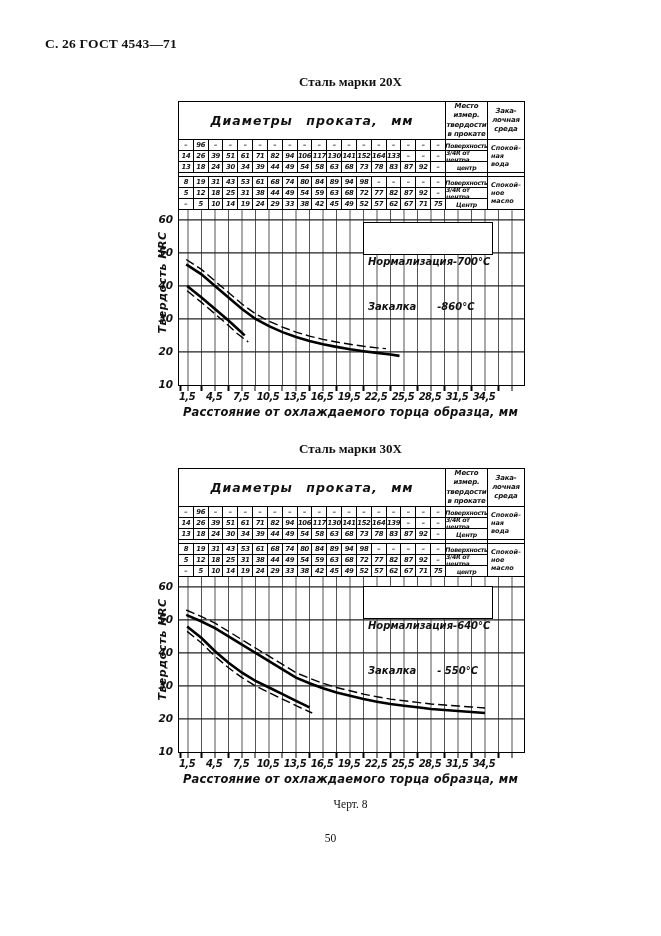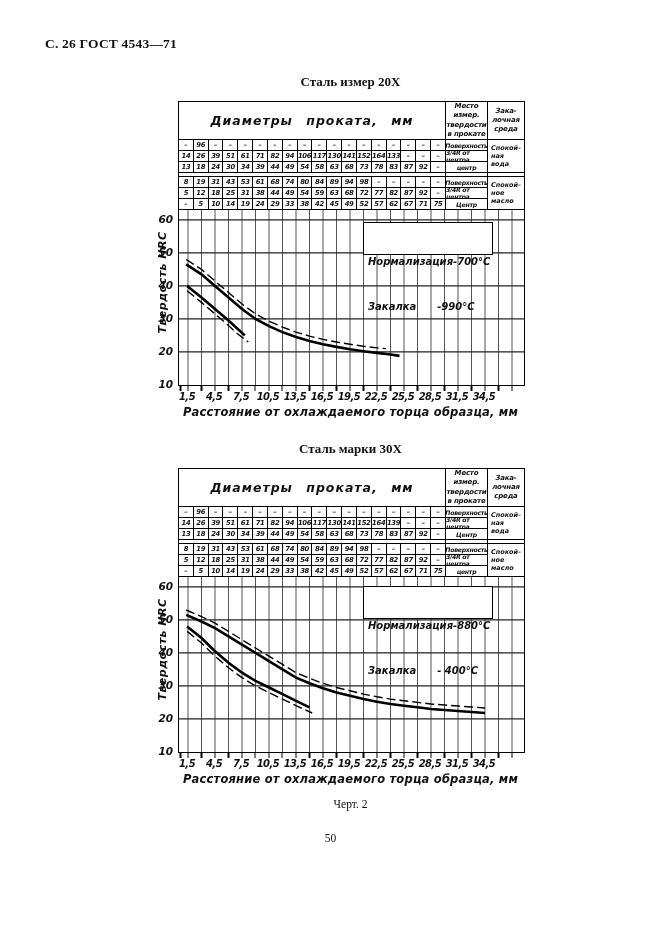--- a/index.html
+++ b/index.html
@@ -40,21 +40,21 @@
           font-size:11.5px;margin-top:1px;letter-spacing:.2px;}
   .caption{text-align:center;font-size:11.5px;margin-top:12px;}
   .page-num{text-align:center;font-size:11.5px;margin-top:22px;margin-left:0;width:661px;}
 </style>
 </head>
 <body>
 
 <div class="page-header">С. 26 ГОСТ 4543—71</div>
 
 <div class="fig">
-  <div class="fig-title">Сталь измер 20Х</div>
+  <div class="fig-title">Сталь марки 20Х</div>
   <div class="figbody">
     <div class="ylab">Твердость HRC</div>
     <div class="yticks">
         <div class="ytick" style="top: 111.9px;">60</div>
         <div class="ytick" style="top: 144.9px;">50</div>
         <div class="ytick" style="top: 177.9px;">40</div>
         <div class="ytick" style="top: 210.9px;">30</div>
         <div class="ytick" style="top: 243.9px;">20</div>
         <div class="ytick" style="top: 276.9px;">10</div>
       </div>
@@ -230,21 +230,21 @@
           <line x1="0" y1="75.89999999999999" x2="345" y2="75.89999999999999" stroke="#222" stroke-width="1.1"></line>
           <line x1="0" y1="42.9" x2="345" y2="42.9" stroke="#222" stroke-width="1.1"></line>
           <line x1="0" y1="9.899999999999999" x2="345" y2="9.899999999999999" stroke="#222" stroke-width="1.1"></line>
           <polyline points="7.2,49.5 22.5,59.4 36.0,71.0 49.5,82.5 63.0,94.0 76.5,103.9 90.0,111.2 103.5,117.1 117.0,122.1 130.5,126.1 144.0,129.4 157.5,132.0 171.0,134.3 184.5,136.3 198.0,137.9 207.0,138.6" fill="none" stroke="#000" stroke-width="1.4" stroke-dasharray="9 4"></polyline>
           <polyline points="7.2,54.4 22.5,64.3 36.0,75.9 49.5,87.4 63.0,99.0 76.5,108.9 90.0,116.2 103.5,122.1 117.0,127.0 130.5,131.0 144.0,134.3 157.5,136.9 171.0,139.3 184.5,141.2 198.0,142.9 211.5,144.5 220.5,145.9" fill="none" stroke="#000" stroke-width="2.6"></polyline>
           <polyline points="8.1,75.9 22.5,87.4 36.0,99.0 49.5,110.5 58.5,118.8 65.7,125.4" fill="none" stroke="#000" stroke-width="2.6"></polyline>
           <polyline points="8.1,80.8 22.5,92.4 36.0,103.9 49.5,115.5 58.5,123.8 69.3,132.0" fill="none" stroke="#000" stroke-width="1.4" stroke-dasharray="9 4"></polyline>
         </svg>
       <div class="ann">
         <div>Нормализация-700°С</div>
-        <div>Закалка      -990°С</div>
+        <div>Закалка      -860°С</div>
       </div>
     </div>
     <div class="tickstrip"></div>
     <div class="xlabels">
         <div class="xtick" style="left: -5px;">1,5</div>
         <div class="xtick" style="left: 22px;">4,5</div>
         <div class="xtick" style="left: 49px;">7,5</div>
         <div class="xtick" style="left: 76px;">10,5</div>
         <div class="xtick" style="left: 103px;">13,5</div>
         <div class="xtick" style="left: 130px;">16,5</div>
@@ -442,37 +442,37 @@
           <line x1="0" y1="108.89999999999999" x2="345" y2="108.89999999999999" stroke="#222" stroke-width="1.1"></line>
           <line x1="0" y1="75.89999999999999" x2="345" y2="75.89999999999999" stroke="#222" stroke-width="1.1"></line>
           <line x1="0" y1="42.9" x2="345" y2="42.9" stroke="#222" stroke-width="1.1"></line>
           <line x1="0" y1="9.899999999999999" x2="345" y2="9.899999999999999" stroke="#222" stroke-width="1.1"></line>
           <polyline points="7.2,33.0 22.5,39.6 36.0,46.2 49.5,54.4 63.0,62.7 76.5,71.0 90.0,79.2 103.5,87.4 117.0,95.7 130.5,101.3 144.0,106.3 157.5,110.5 171.0,113.8 184.5,117.1 198.0,119.8 211.5,122.1 225.0,123.8 238.5,125.4 252.0,127.0 265.5,128.0 279.0,129.0 292.5,130.0 306.0,131.0" fill="none" stroke="#000" stroke-width="1.4" stroke-dasharray="9 4"></polyline>
           <polyline points="7.2,37.9 22.5,44.5 36.0,51.1 49.5,59.4 63.0,67.6 76.5,75.9 90.0,84.1 103.5,92.4 117.0,100.6 130.5,106.3 144.0,111.2 157.5,115.5 171.0,118.8 184.5,122.1 198.0,124.7 211.5,127.0 225.0,128.7 238.5,130.3 252.0,132.0 265.5,133.0 279.0,134.0 292.5,135.0 306.0,136.0" fill="none" stroke="#000" stroke-width="2.6"></polyline>
           <polyline points="8.1,49.5 22.5,61.0 36.0,74.3 49.5,85.8 63.0,95.7 76.5,103.9 90.0,110.5 103.5,117.1 117.0,123.8 130.5,130.3" fill="none" stroke="#000" stroke-width="2.6"></polyline>
           <polyline points="8.1,54.4 22.5,66.0 36.0,79.2 49.5,90.8 63.0,100.6 76.5,108.9 90.0,115.5 103.5,122.1 117.0,128.7 133.2,136.0" fill="none" stroke="#000" stroke-width="1.4" stroke-dasharray="9 4"></polyline>
         </svg>
       <div class="ann" style="top:118px">
-        <div>Нормализация-880°С</div>
-        <div>Закалка      - 400°С</div>
+        <div>Нормализация-640°С</div>
+        <div>Закалка      - 550°С</div>
       </div>
     </div>
     <div class="tickstrip"></div>
     <div class="xlabels">
         <div class="xtick" style="left: -5px;">1,5</div>
         <div class="xtick" style="left: 22px;">4,5</div>
         <div class="xtick" style="left: 49px;">7,5</div>
         <div class="xtick" style="left: 76px;">10,5</div>
         <div class="xtick" style="left: 103px;">13,5</div>
         <div class="xtick" style="left: 130px;">16,5</div>
         <div class="xtick" style="left: 157px;">19,5</div>
         <div class="xtick" style="left: 184px;">22,5</div>
         <div class="xtick" style="left: 211px;">25,5</div>
         <div class="xtick" style="left: 238px;">28,5</div>
         <div class="xtick" style="left: 265px;">31,5</div>
         <div class="xtick" style="left: 292px;">34,5</div>
       </div>
     <div class="xlabel">Расстояние от охлаждаемого торца образца, мм</div>
   </div>
-  <div class="caption">Черт. 2</div>
+  <div class="caption">Черт. 8</div>
 </div>
 
 <div class="page-num">50</div>
 
 </body></html>

